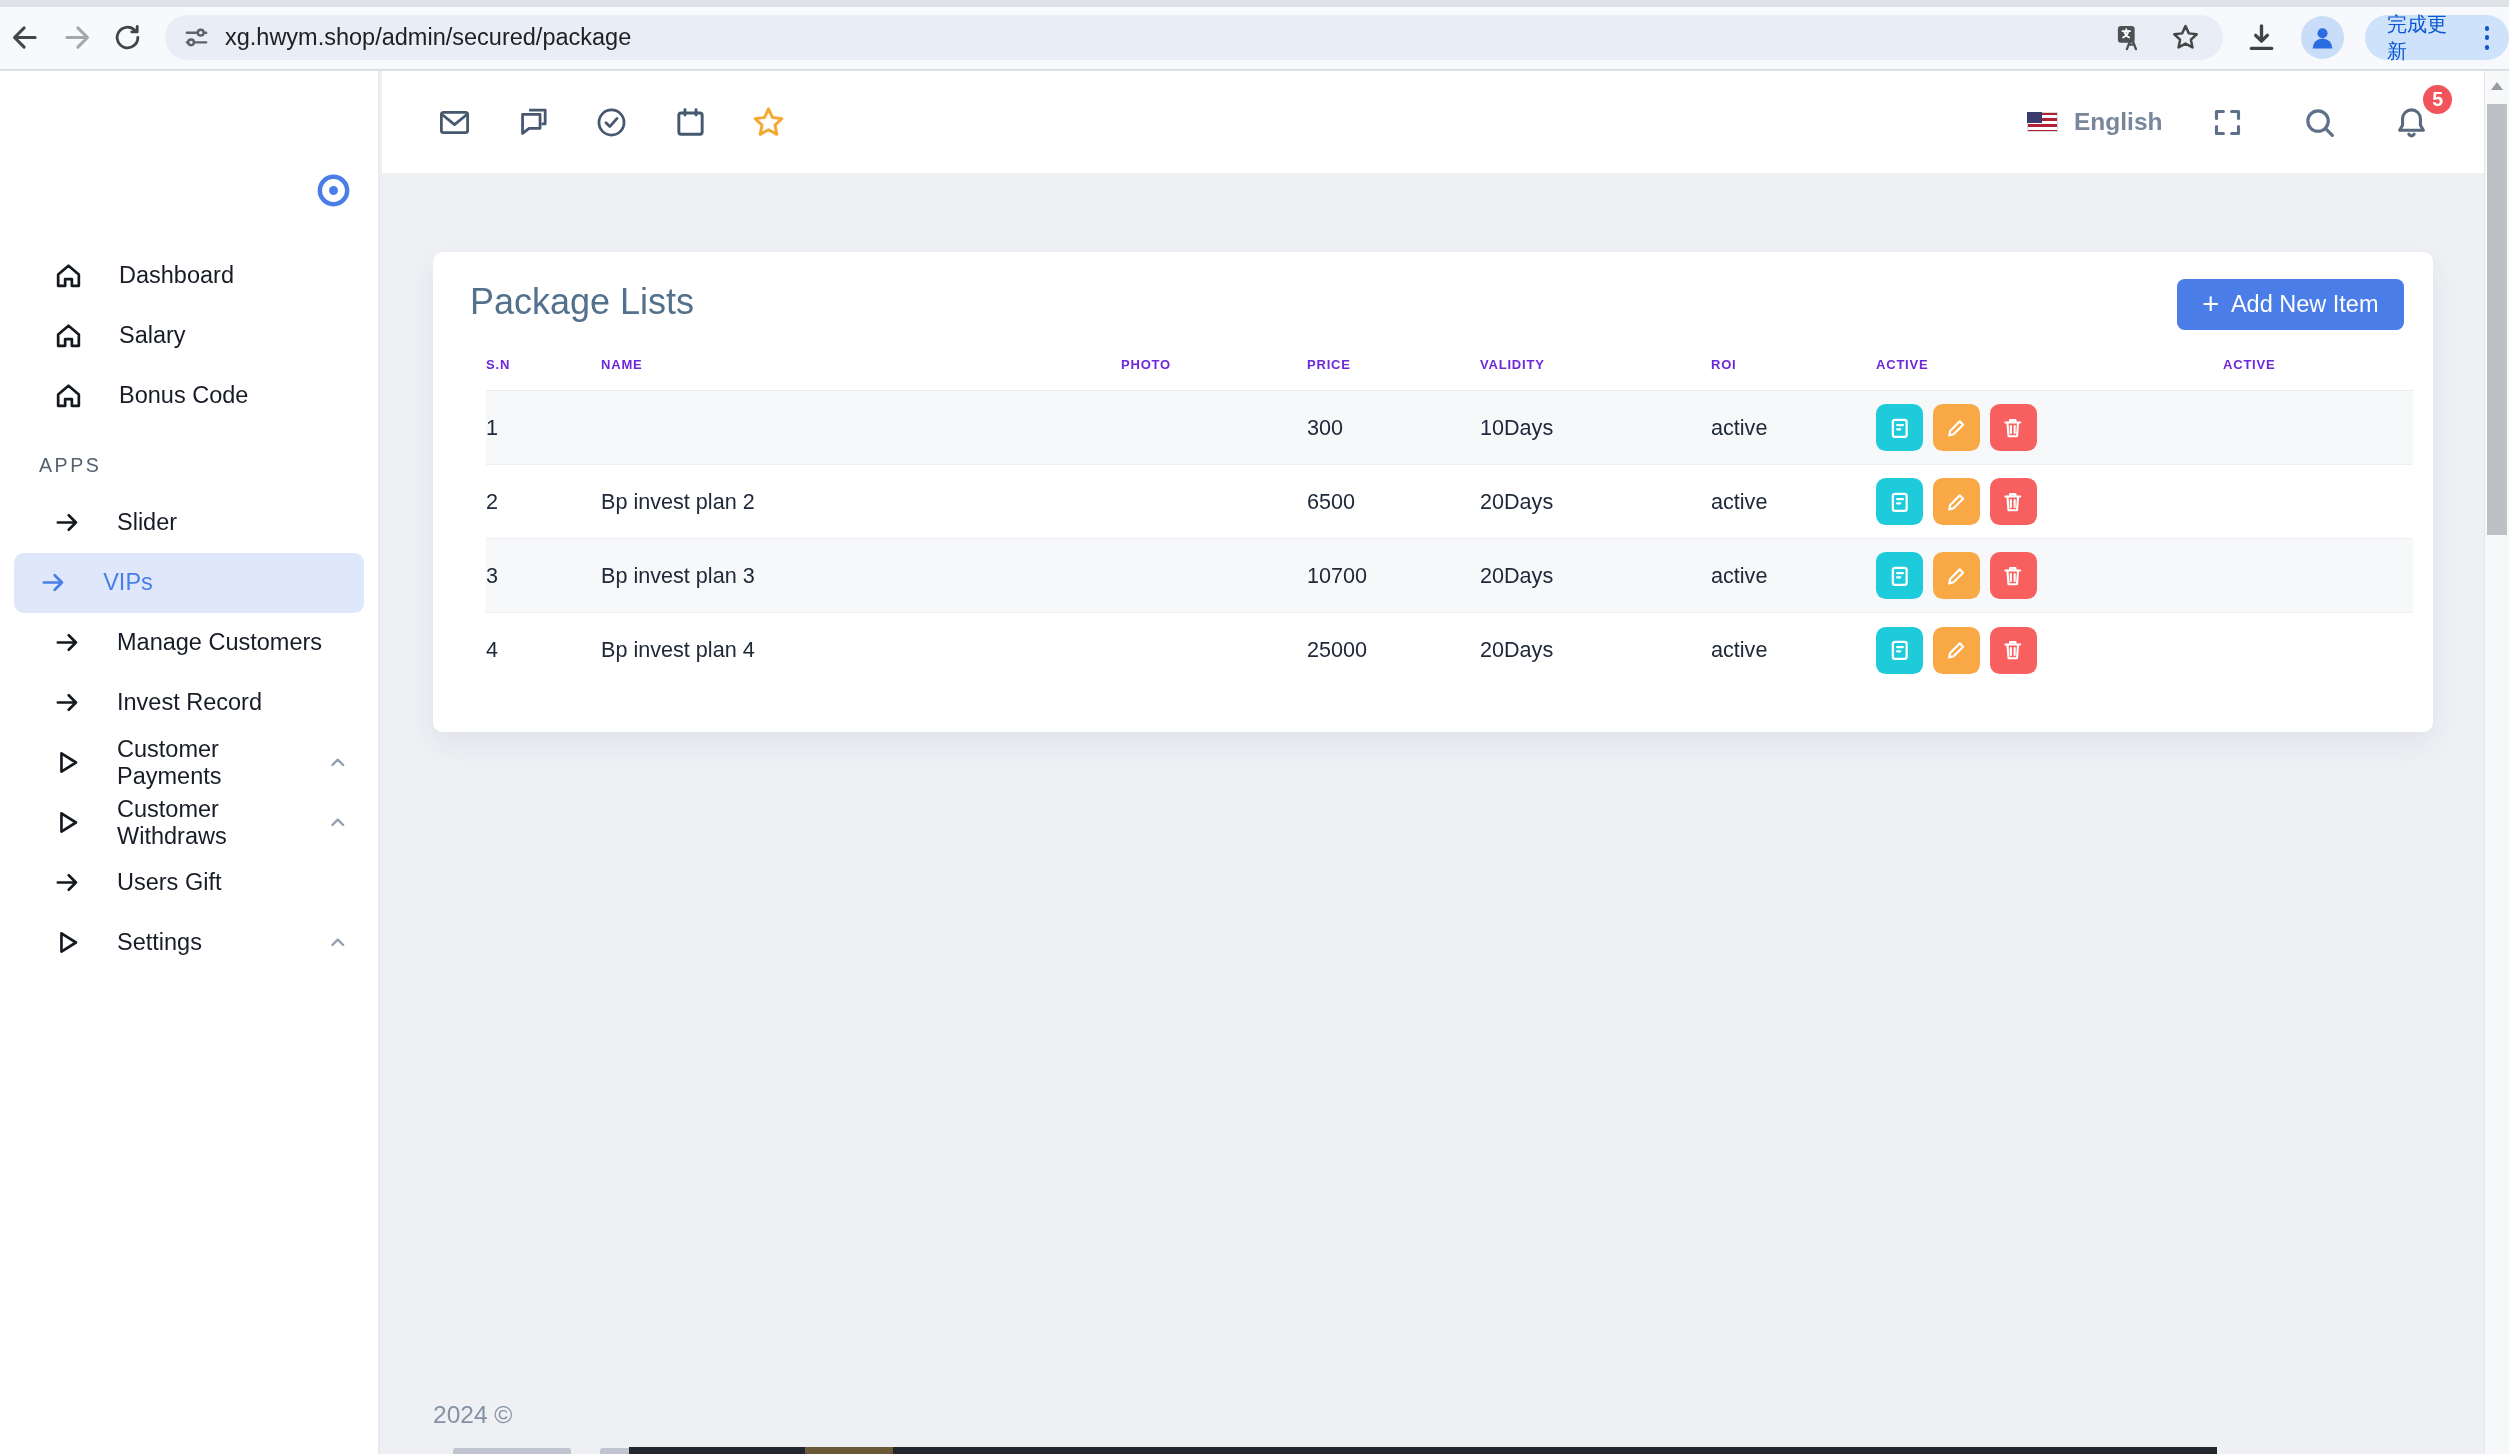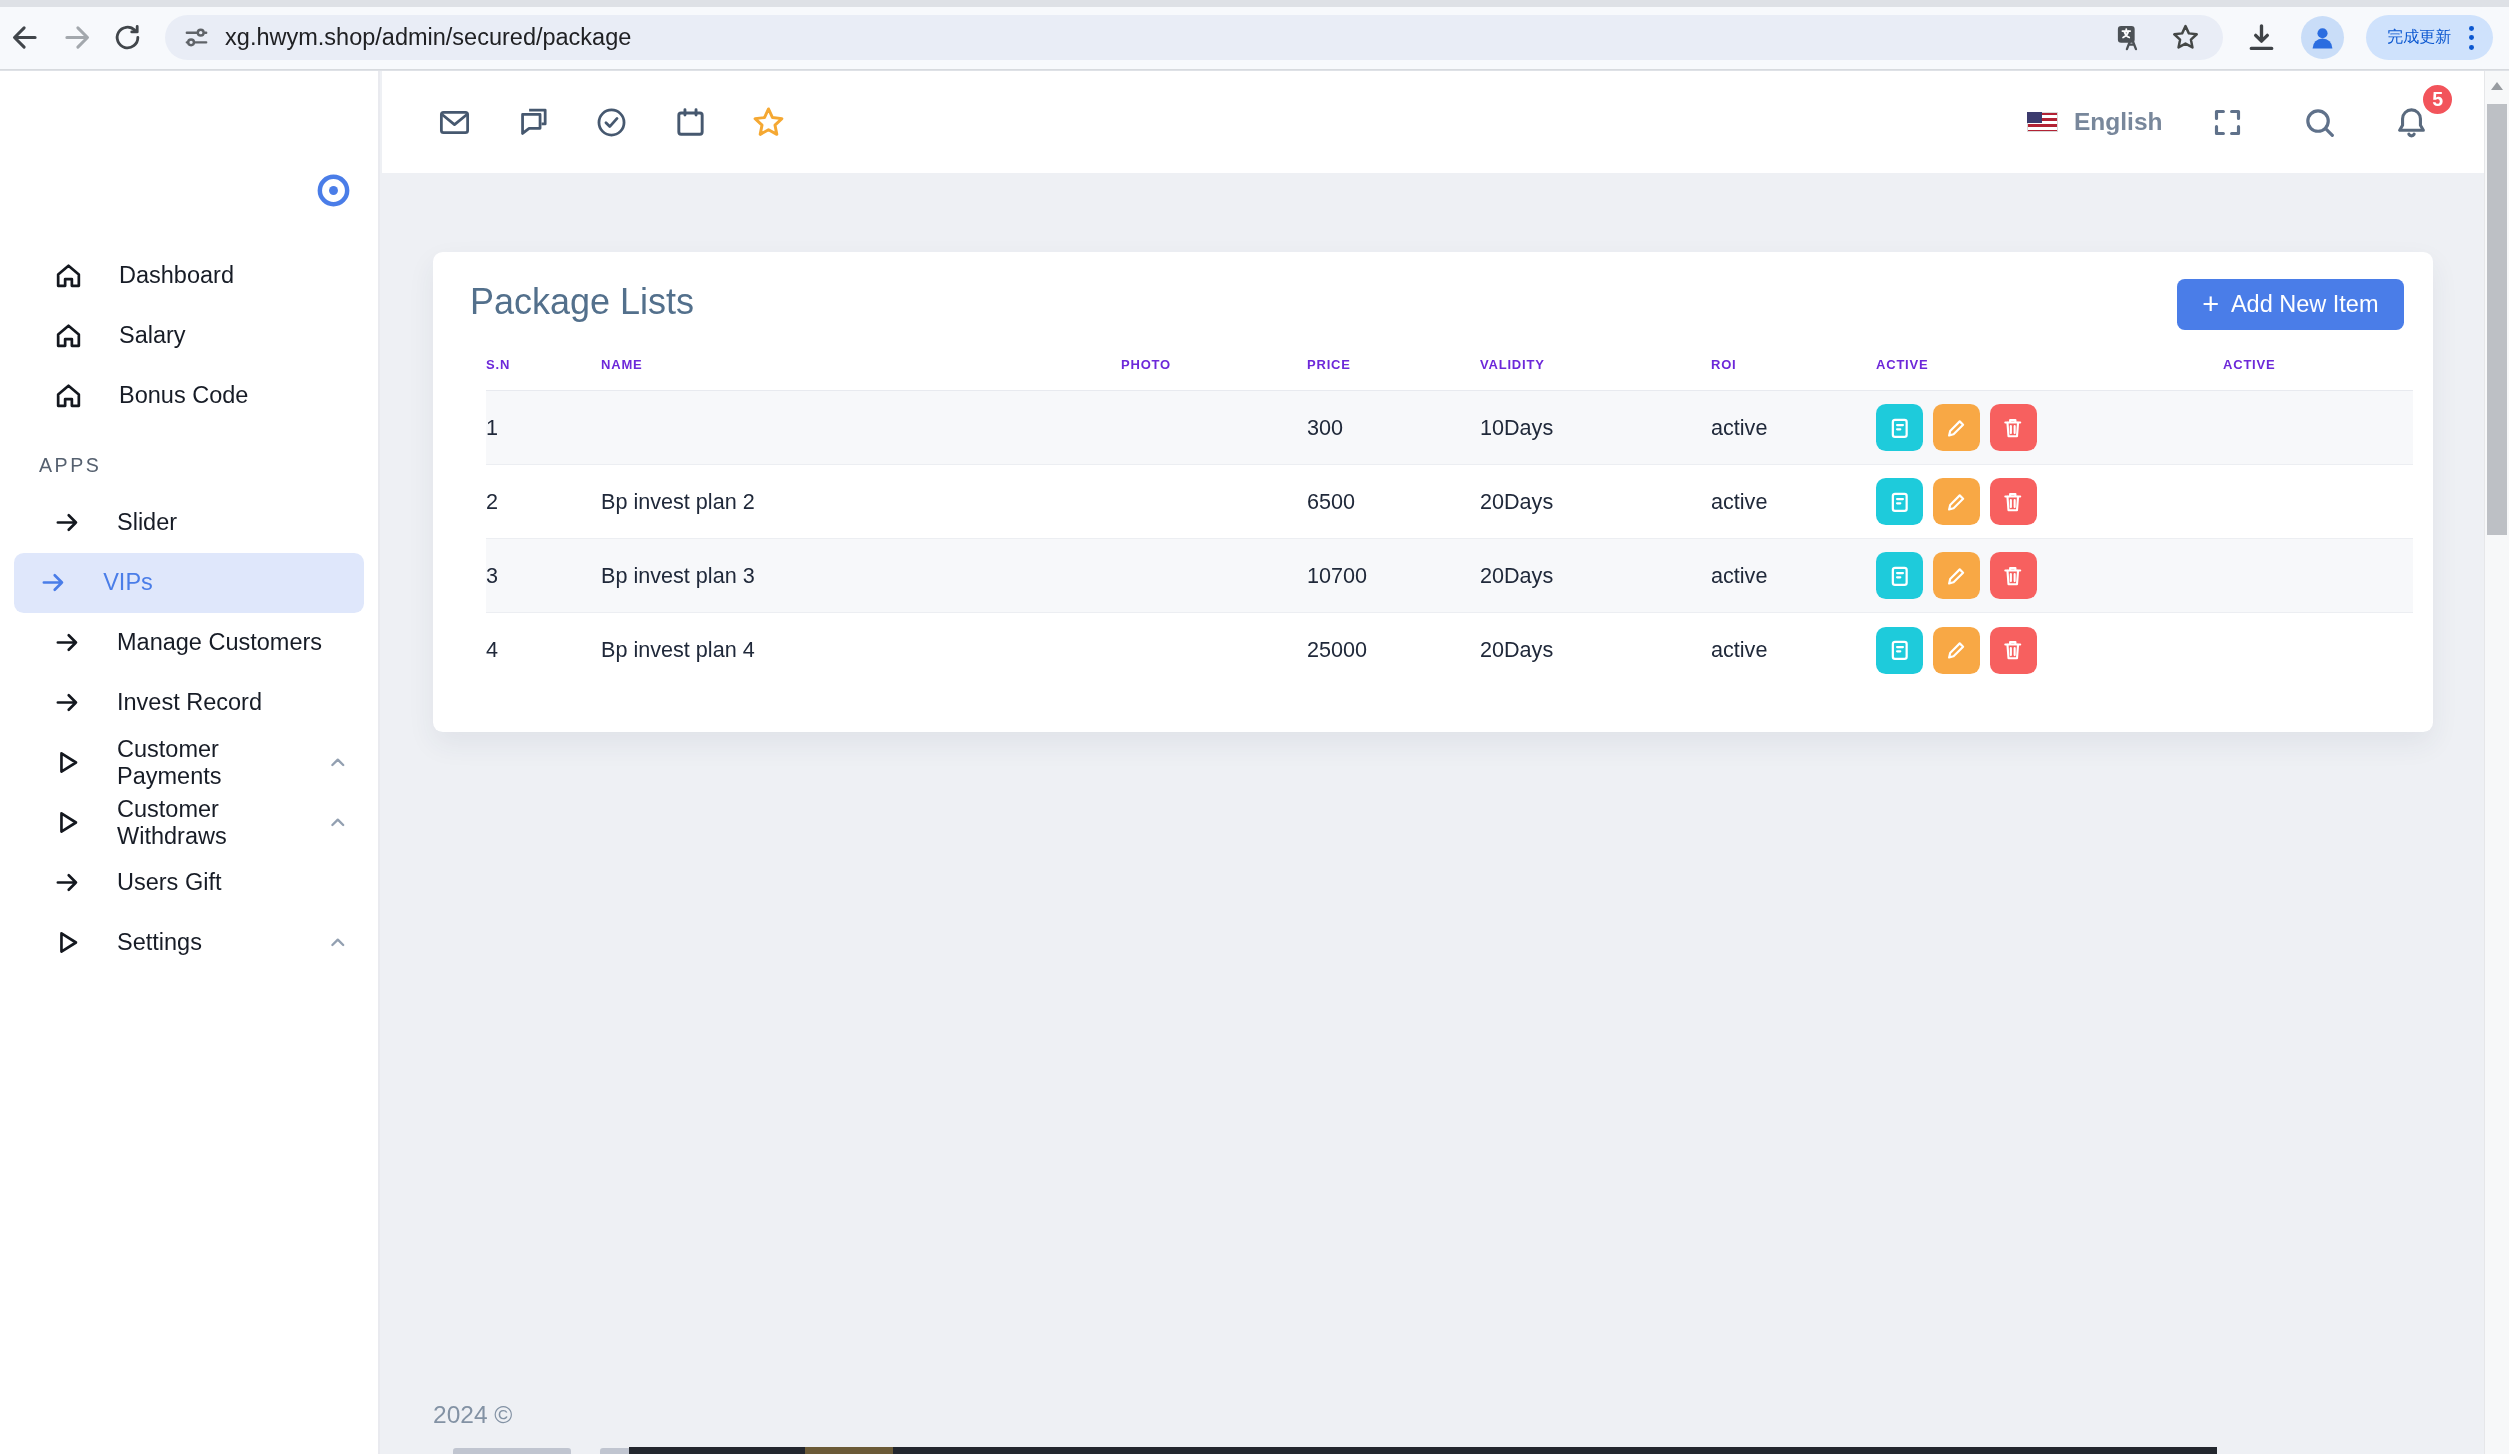--- a/index.html
+++ b/index.html
@@ -14,21 +14,21 @@
   .nav-btn { width:51px; height:51px; display:flex; align-items:center; justify-content:center; }
   .omnibox { height:45px; flex:0 0 2058px; margin-left:11.8px; background:#e9edf6;
     border-radius:22.5px; display:flex; align-items:center; padding:0 17.6px; }
   .omnibox .url { font-size:23.5px; color:#202124; margin-left:13.7px; flex:1; }
   .omni-icons { display:flex; align-items:center; gap:25.5px; margin-right:3.9px; }
   .chrome-right { display:flex; align-items:center; gap:21.6px; margin-left:21.6px; }
   .avatar-circle { width:43px; height:43px; border-radius:50%; background:#c9ddf8;
     display:flex; align-items:center; justify-content:center; }
   .update-pill { height:45px; background:#cfe2fc; border-radius:22.5px; display:flex;
     align-items:center; padding:0 15.7px 0 21.6px; gap:13.7px; }
-  .update-pill span { font-size:16px; color:#0b57d0; font-weight:500;
+  .update-pill span { font-size:20px; color:#0b57d0; font-weight:500;
     font-family:"Liberation Sans", sans-serif; }
   .kebab { display:flex; flex-direction:column; gap:4.9px; padding:3.9px; }
   .kebab i { width:4.9px; height:4.9px; border-radius:50%; background:#0b57d0; display:block; }
 
   
   .app { position:absolute; top:71px; left:0; right:0; bottom:0; }
   .sidebar { position:absolute; left:0; top:0; bottom:0; width:380px; background:#fff;
     border-right:2px solid #e9eaef; }
   .side-toggle { position:absolute; top:98px; right:23.5px; width:43px; height:43px;
     display:flex; align-items:center; justify-content:center; }

